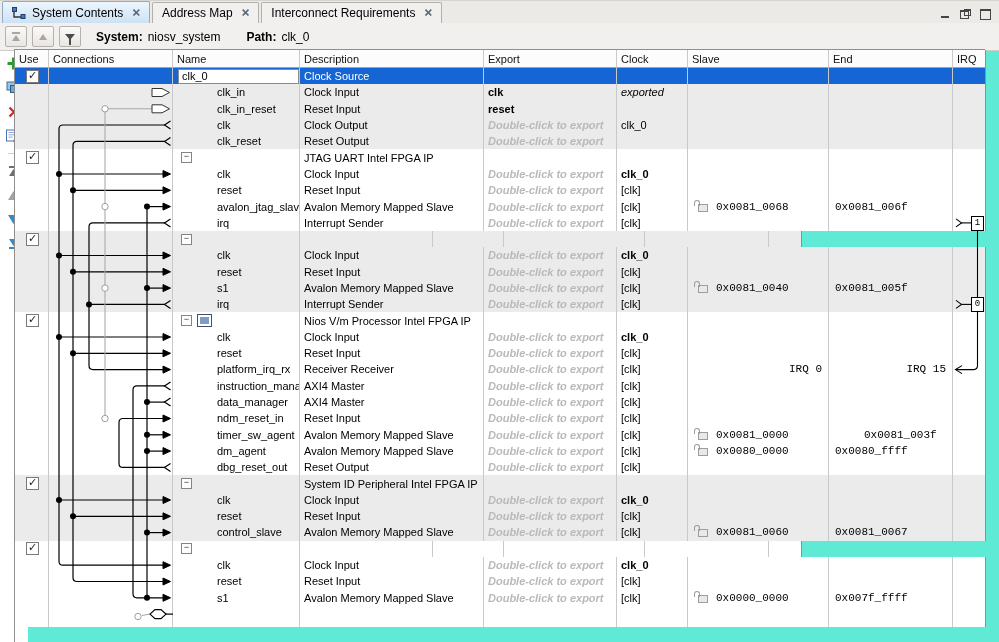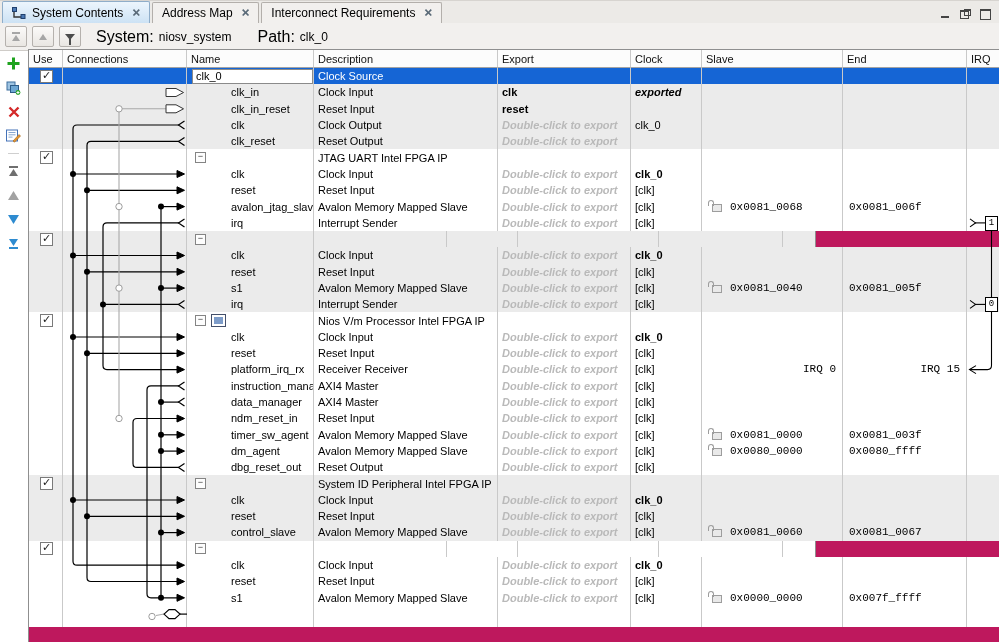--- a/index.html
+++ b/index.html
@@ -1,17 +1,17 @@
 <!DOCTYPE html>
 <html><head>
 <meta charset="utf-8">
 <style>
   html,body{margin:0;padding:0;background:#fff;}
   .app{position:relative;width:999px;height:642px;overflow:hidden;
-       font-family:"Liberation Sans",sans-serif;font-size:11px;color:#000;background:#be185d;
+       font-family:"Liberation Sans",sans-serif;font-size:11px;color:#000;background:#5eead4;
        border-top:1px solid #d7d4d0;}
   
   .tabstrip{position:absolute;left:0;top:0;width:999px;height:22px;background:#eceae7;
             border-bottom:2px solid #b9cee0;display:flex;align-items:flex-end;}
   .tab{height:20px;display:inline-flex;align-items:center;gap:6px;padding:0 9px;
        border:1px solid #b3afab;border-bottom:none;margin-left:2px;background:#f2f0ee;
        border-radius:2px 2px 0 0;font-size:12px;white-space:nowrap;}
   .tab.active{background:linear-gradient(#ecf5fd,#cde2f4);border-color:#8fadc9;height:21px;}
   .tab .close{color:#5a6a78;font-size:10px;line-height:10px;margin-left:3px;}
   .winbtns{margin-left:auto;display:flex;align-items:center;gap:9px;padding:0 8px 4px 0;}
@@ -22,29 +22,29 @@
   .wb-max::after{content:'';position:absolute;left:0;top:0;width:9px;height:8px;border:1px solid #444;border-top-width:2px;}
   
   .toolbar{position:absolute;left:0;top:22px;width:999px;height:28px;background:#f2f0ee;
            border-bottom:1px solid #cfccc8;display:flex;align-items:center;padding-left:5px;box-sizing:border-box;}
   .tbtn{width:20px;height:19px;border:1px solid #b5b1ad;border-radius:2px;background:linear-gradient(#fbfaf9,#e9e6e2);
         display:inline-flex;align-items:center;justify-content:center;margin-right:5px;}
   .tri-up{width:0;height:0;border-left:4px solid transparent;border-right:4px solid transparent;border-bottom:6px solid #a6a6a6;}
   .bar-top{width:8px;height:2px;background:#a6a6a6;margin-bottom:1px;}
   .funnel{width:0;height:0;border-left:5px solid transparent;border-right:5px solid transparent;border-top:6px solid #4c4c4c;position:relative;}
   .funnel::after{content:'';position:absolute;left:-1px;top:-1px;width:2px;height:6px;background:#4c4c4c;}
-  .tlabel{font-weight:normal;font-size:16px;margin-left:10px;text-align:right;}
+  .tlabel{font-weight:bold;font-size:12px;margin-left:10px;text-align:right;}
   .tvalue{font-size:12px;margin-left:5px;}
   .tlabel.path{margin-left:26px;}
   
   .rail{position:absolute;left:0;top:50px;width:28px;height:592px;background:#fff;}
   .rail .ric{position:absolute;left:5px;width:17px;height:17px;display:flex;align-items:center;justify-content:center;}
   .rail .sep{position:absolute;left:8px;width:11px;height:1px;background:#cfcfcf;}
   
-  .grid{position:absolute;left:28px;top:48px;width:971px;height:594px;border-top:1px solid #8f8f8f;border-left:1px solid #8f8f8f;box-sizing:border-box;}
+  .grid{position:absolute;left:14px;top:48px;width:971px;height:594px;border-top:1px solid #8f8f8f;border-left:1px solid #8f8f8f;box-sizing:border-box;}
   .hdr{display:flex;height:18px;background:#fcfcfc;}
   .hdr .cell{border-bottom:1px solid #a3a3a3;font-size:11px;color:#111;display:flex;align-items:center;}
   .cell{box-sizing:border-box;border-right:1px solid #c9c9c9;padding-left:4px;overflow:hidden;white-space:nowrap;flex:none;display:flex;align-items:center;}
   .c-use{width:34px;}.c-conn{width:124px;}.c-name{width:127px;}.c-desc{width:184px;}
   .c-exp{width:133px;}.c-clk{width:71px;}.c-base{width:141px;}.c-end{width:124px;}.c-irq{width:33px;border-right:1px solid #8f8f8f;}
   .body{position:relative;width:971px;height:576px;}
   .row{display:flex;height:16.3px;}
   .row.shade .cell{background:#ebebeb;}
   .row.white .cell{background:#ffffff;}
   .row.sel .cell{background:#1565d5;color:#fff;}
@@ -52,21 +52,21 @@
   .checkbox::after{content:'\2713';position:absolute;left:1px;top:-2px;font-size:11px;color:#1a1a1a;}
   .collapser{width:9px;height:9px;border:1px solid #848484;background:#fdfdfd;color:#333;font-size:9px;line-height:7px;
              text-align:center;margin:0 5px 0 4px;flex:none;}
   .gname{font-weight:bold;margin-top:43px;}
   .pname{padding-left:40px;}
   .name-editor{width:121px;height:13px;background:#fff;border:1px solid #8a8a8a;color:#000;
                font-size:11px;line-height:13px;padding-left:3px;margin-left:1px;}
   .hint{color:#b9b9b9;font-weight:bold;font-style:italic;width:100%;text-align:left;padding-right:8px;}
   .expval{font-weight:bold;}
   .clk-bold{font-weight:bold;}
-  .clk-exported{font-weight:bold;font-style:italic;}
+  .clk-exported{font-weight:normal;font-style:italic;}
   .mono{font-family:"Liberation Mono",monospace;font-size:11px;}
   .rightal{margin-left:auto;padding-right:6px;}
   .lock{position:relative;width:8px;height:6px;border:1px solid #9d9d9d;background:#e9e9e9;margin:2px 8px 0 6px;flex:none;}
   .lock::before{content:'';position:absolute;left:-5px;top:-5px;width:4px;height:5px;border:1px solid #9d9d9d;border-bottom:none;border-radius:3px 3px 0 0;}
   .proc-icon{width:13px;height:11px;border:1px solid #44506b;background:#fff;position:relative;margin-right:4px;flex:none;}
   .proc-icon::after{content:'';position:absolute;left:2px;top:2px;right:2px;bottom:2px;background:#7d9cc9;}
   .overlay{position:absolute;top:0;pointer-events:none;}
   .irq-box{position:absolute;width:11px;height:13px;border:1px solid #000;background:#fff;
            font-family:"Liberation Mono",monospace;font-size:9px;line-height:13px;text-align:center;color:#000;}
   .filler{display:flex;height:21px;}
@@ -577,21 +577,21 @@
             <div class="hint">Double-click to export</div>
           </div>
           <div class="cell c-clk">
             <div class="">[clk]</div>
           </div>
           <div class="cell c-base">
             <div class="lock"></div>
             <div class="mono">0x0081_0000</div>
           </div>
           <div class="cell c-end">
-            <div class="mono" style="padding-left: 2px;">0x0081_003f</div>
+            <div class="mono" style="padding-left: 2px; margin-left: 29px;">0x0081_003f</div>
           </div>
           <div class="cell c-irq"></div>
         </div>
         <div class="row white">
           <div class="cell c-use"></div>
           <div class="cell c-conn"></div>
           <div class="cell c-name">
             <div class="pname">dm_agent</div>
           </div>
           <div class="cell c-desc">Avalon Memory Mapped Slave</div>

